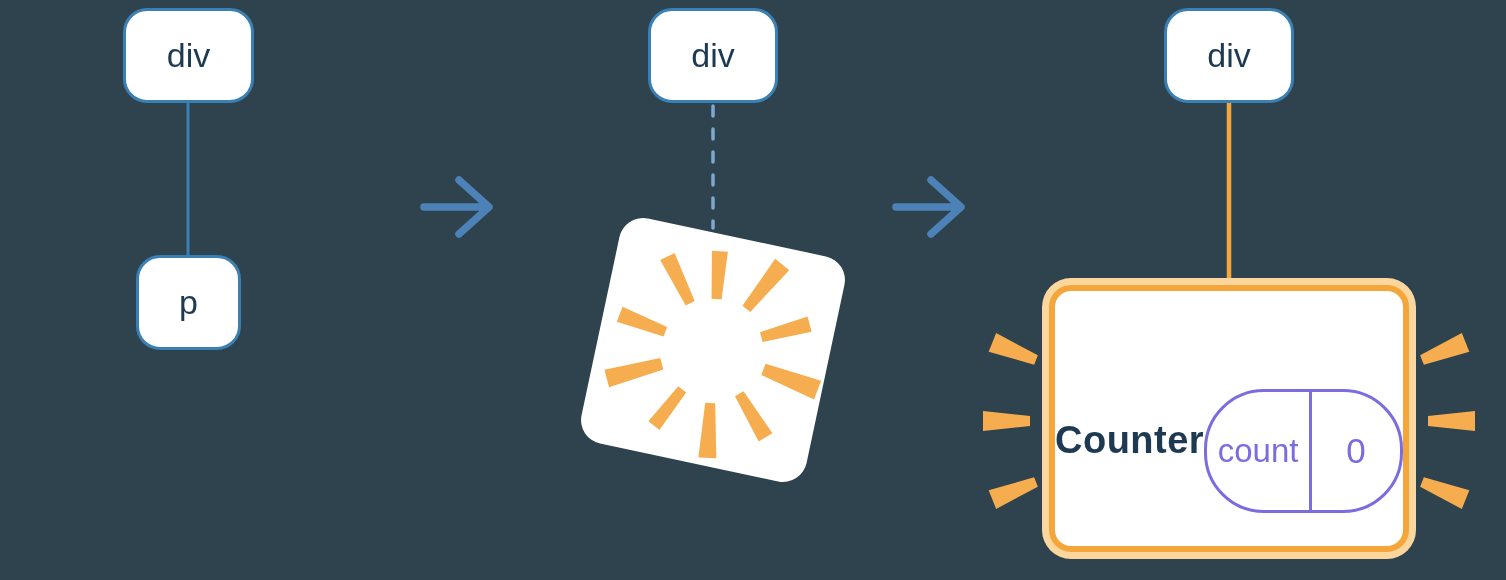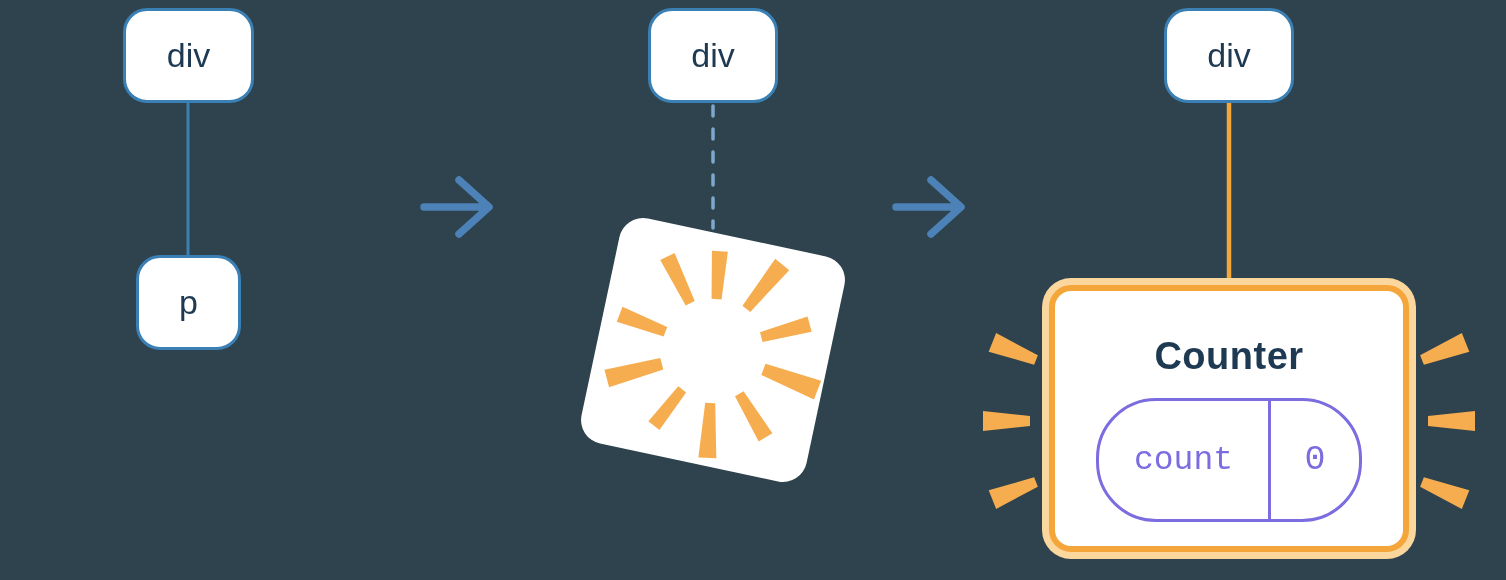--- a/index.html
+++ b/index.html
@@ -34,27 +34,27 @@
   .edge-solid{stroke:var(--node-border);stroke-width:3;}
   .edge-dashed{stroke:var(--dashed);stroke-width:3.5;stroke-dasharray:10 13;stroke-linecap:round;}
   .edge-orange{stroke:var(--orange);stroke-width:4.5;}
   .arrow{stroke:var(--arrow);stroke-width:7.5;fill:none;stroke-linecap:round;stroke-linejoin:round;}
   .poof-rect{fill:#ffffff;}
   .burst-shard{fill:var(--burst);}
   .counter-card{
     box-sizing:border-box;position:absolute;left:1049px;top:285px;width:360px;height:267px;
     background:#ffffff;border:6px solid var(--orange);border-radius:22px;
     box-shadow:0 0 0 7px var(--orange-glow);
-    display:flex;flex-direction:column;align-items:center;padding-top:44px;
+    display:flex;flex-direction:row;align-items:center;padding-top:44px;
     z-index:2;
   }
   .counter-title{font-size:38px;font-weight:600;color:var(--node-text);letter-spacing:0.5px;}
   .state-pill{
     margin-top:20px;box-sizing:border-box;width:266px;height:124px;
-    border:3px solid var(--purple);border-radius:60px;display:flex;overflow:hidden;background:#ffffff;font-family:Liberation Mono, monospace;
+    border:3px solid var(--purple);border-radius:60px;display:flex;overflow:hidden;background:#ffffff;
   }
   .state-key-cell{flex:1;display:flex;align-items:center;justify-content:center;font-size:33px;color:var(--purple);}
   .state-value-cell{width:88px;border-left:3px solid var(--purple);display:flex;align-items:center;justify-content:center;font-size:35px;color:var(--purple);}
 </style>
 </head>
 <body>
 
 <div>
 
   <svg class="layer" width="1506" height="580" viewBox="0 0 1506 580">

